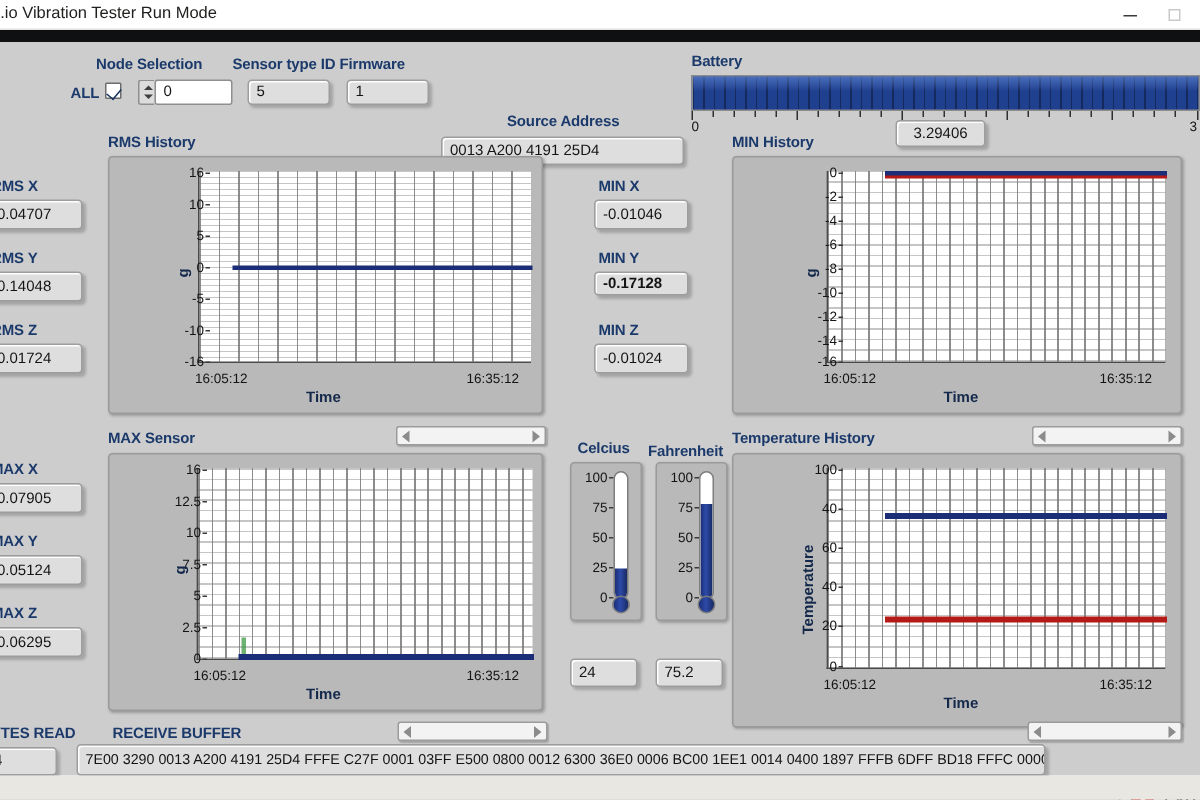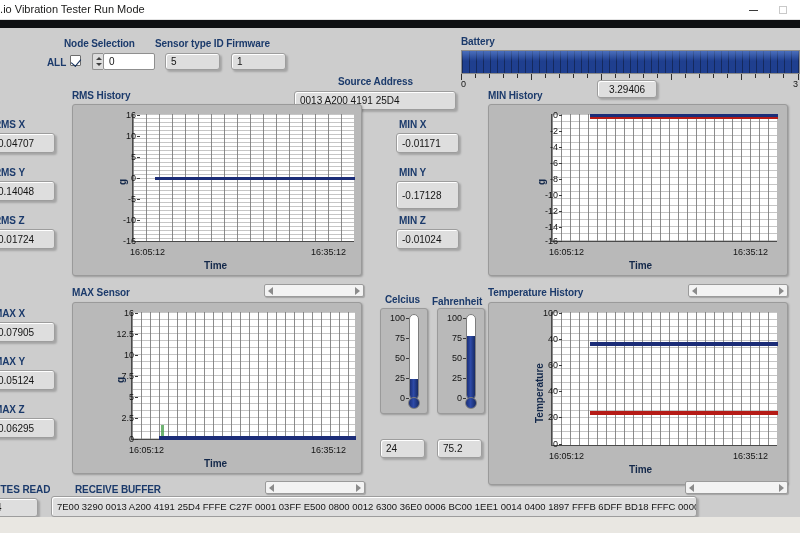--- a/index.html
+++ b/index.html
@@ -268,23 +268,23 @@
       <div class="ytick" style="right:225px; top:89px;">-5</div>
       <div class="ytick" style="right:225px; top:110px;">-10</div>
       <div class="ytick" style="right:225px; top:131px;">-16</div>
       <div class="axname vert" style="left:44px; top:80px;">g</div>
       <div class="xtick" style="left:57px; top:142px;">16:05:12</div>
       <div class="xtick" style="left:238px; top:142px;">16:35:12</div>
       <div class="axname" style="left:131px; top:155px;">Time</div>
     </div>
 
     <div class="lbl" style="left:399px; top:91px;">MIN  X</div>
-    <div class="ind" style="left:396px; top:105px; width:63px; height:20px;">-0.01171</div>
+    <div class="ind" style="left:396px; top:105px; width:63px; height:20px;">-0.01046</div>
     <div class="lbl" style="left:399px; top:139px;">MIN  Y</div>
-    <div class="ind" style="left:396px; top:153px; width:63px; height:28px;">-0.17128</div>
+    <div class="ind" style="left:396px; top:153px; width:63px; height:16px;font-weight:bold;">-0.17128</div>
     <div class="lbl" style="left:399px; top:187px;text-align:center;">MIN  Z</div>
     <div class="ind" style="left:396px; top:201px; width:63px; height:20px;">-0.01024</div>
 
     <div class="lbl" style="left:488px; top:62px;">MIN History</div>
     <div class="graph" style="left:488px; top:76px; width:300px; height:172px;">
       <div class="plot coarse" style="left:62px; top:9px; width:226px; height:128px;">
         <div class="trace" style="left:38px; top:2px; width:188px; height:3px; background:#b51b16;"></div>
         <div class="trace" style="left:38px; top:0px; width:188px; height:3px; background:#1c2d78;"></div>
       </div>
       <div class="ytick" style="right:229px; top:5px;">0</div>

